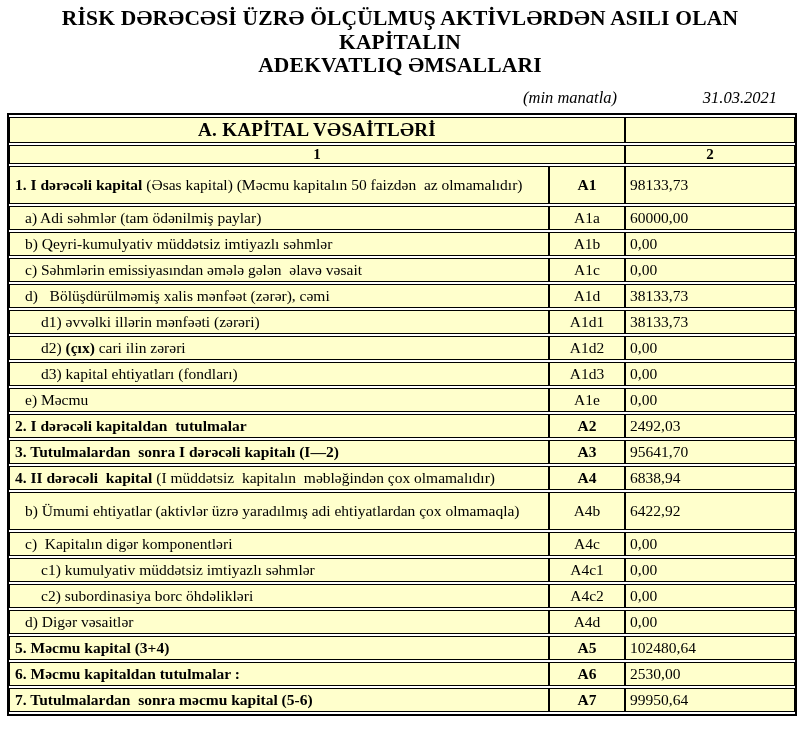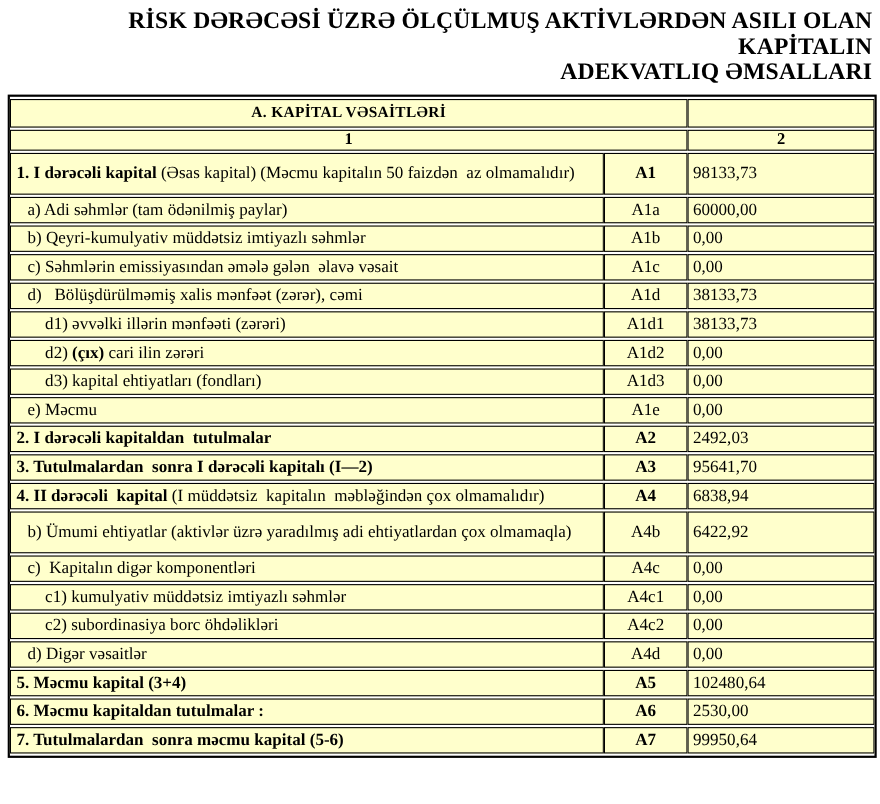--- a/index.html
+++ b/index.html
@@ -13,21 +13,21 @@
     width:800px;
     height:731px;
     background:#ffffff;
     color:var(--ink);
     font-family:"Liberation Serif","DejaVu Serif",serif;
     overflow:hidden;
   }
   .page{padding:5px 7px 0 7px;}
 
   .title{
-    text-align:right;
+    text-align:center;
     font-weight:bold;
     font-size:21.5px;
     line-height:1.1;
     margin:2px 0 8px 0;
     letter-spacing:0.2px;
   }
 
   .meta{
     position:relative;
     height:22px;
@@ -54,21 +54,21 @@
   th,td{
     border:1px solid var(--line);
     background:var(--cell-bg);
     font-size:15.5px;
     line-height:20px;
     padding:1px 4px;
     overflow:hidden;
     vertical-align:middle;
   }
   th.section{
-    font-size:14px;
+    font-size:19px;
     font-weight:bold;
     text-align:center;
     padding:2px 4px;
     letter-spacing:0.3px;
   }
   th.colnum{
     font-weight:bold;
     text-align:center;
     font-size:15px;
     line-height:17px;
@@ -86,20 +86,24 @@
 </head>
 <body>
 
 <div class="page">
 
   <div class="title">
     <div>RİSK DƏRƏCƏSİ ÜZRƏ ÖLÇÜLMUŞ AKTİVLƏRDƏN ASILI OLAN KAPİTALIN</div>
     <div>ADEKVATLIQ ƏMSALLARI</div>
   </div>
 
+  <div class="meta">
+    <span class="unit">(min manatla)</span>
+    <span class="date">31.03.2021</span>
+  </div>
 
   <table class="cap">
     <colgroup>
       <col class="c-desc">
         <col class="c-code">
         <col class="c-val">
     </colgroup>
     <thead>
       <tr>
         <th class="section" colspan="2">A. KAPİTAL VƏSAİTLƏRİ</th>

